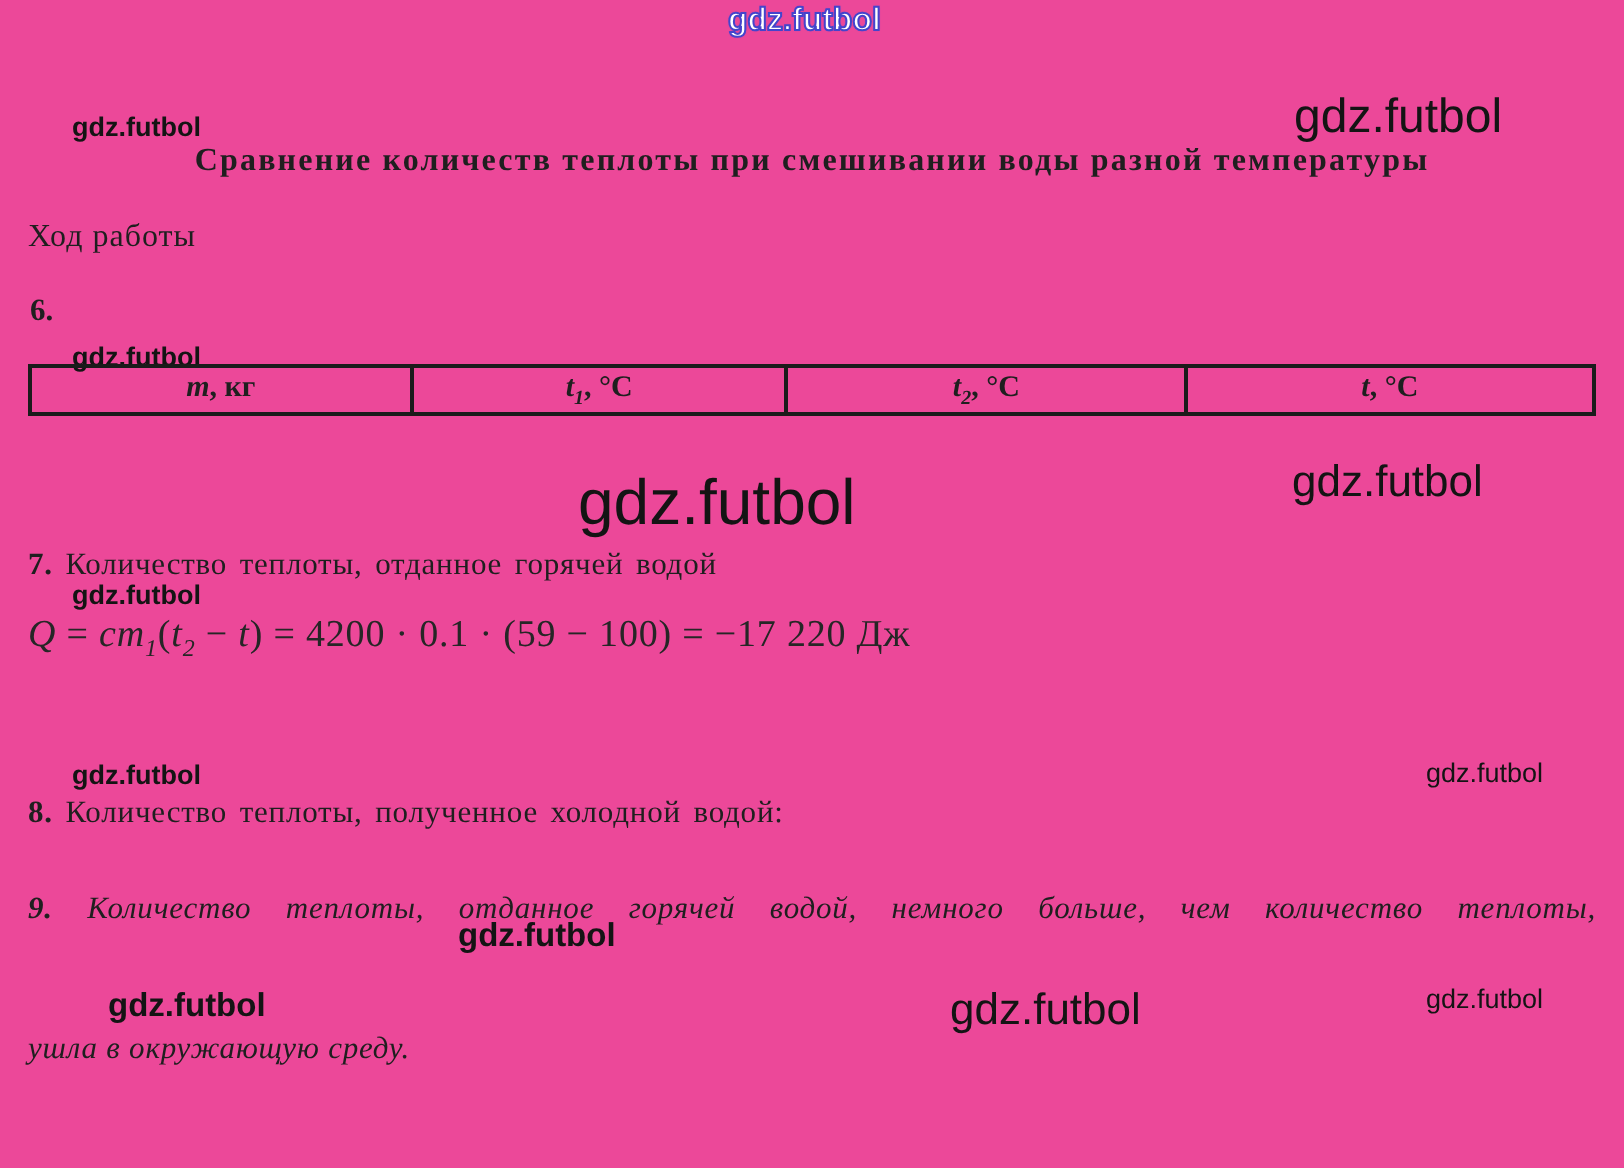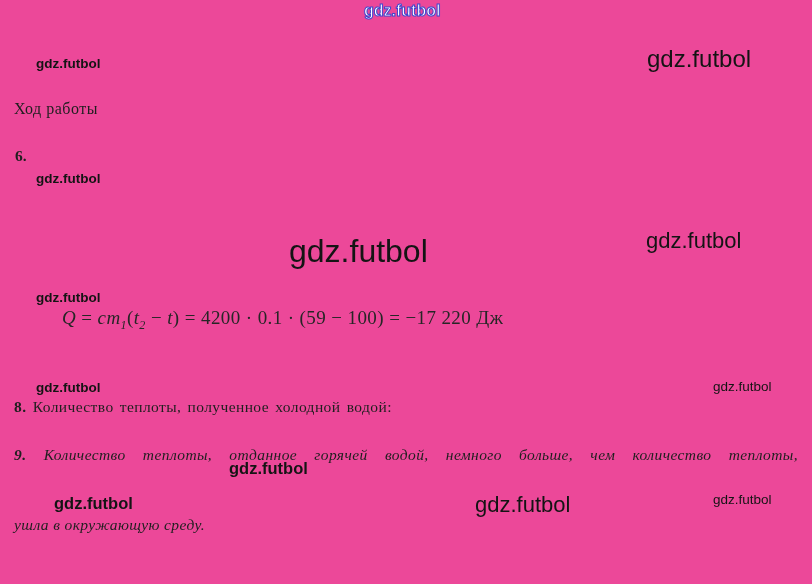--- a/index.html
+++ b/index.html
@@ -30,21 +30,21 @@
 
   
   .title {
     position: absolute; top: 31px; left: 0; width: 100%;
     text-align: center; font-weight: 700; font-size: 16px; letter-spacing: 1px;
   }
   .subtitle {
     position: absolute; top: 72px; left: 0; width: 100%;
     text-align: center; font-weight: 700; font-size: 16px; letter-spacing: 1.1px;
   }
-  .hod { position: absolute; top: 100px; left: 14px; font-size: 16px; letter-spacing: 0.5px; }
+  .hod { position: absolute; top: 110px; left: 14px; font-size: 16px; letter-spacing: 0.5px; }
   .six { position: absolute; top: 147px; left: 15px; font-size: 15.5px; font-weight: 700; }
 
   
   .tbl {
     position: absolute; top: 182px; left: 14px; width: 784px;
     border-collapse: collapse; table-layout: fixed;
   }
   .tbl th, .tbl td {
     border: 2px solid #1b1b1b;
     text-align: center; vertical-align: middle;
@@ -59,21 +59,20 @@
   .sec {
     position: absolute; left: 14px; width: 784px;
     font-size: 15.5px; letter-spacing: 0.4px; word-spacing: 2px;
   }
   .sec b, .p9 b { font-weight: 700; }
 
   .formula {
     position: absolute; left: 14px;
     font-size: 19px; font-style: italic; letter-spacing: 0.4px;
     color: #262626;
-    margin-left: 48px;
   }
   .formula .up { font-style: normal; }
   .formula sub { font-size: 12px; font-style: italic; line-height: 0; }
 
   .p9 {
     position: absolute; left: 14px; width: 784px;
     font-size: 15.5px; letter-spacing: 0.4px; font-style: italic;
   }
   .jl { text-align: justify; text-align-last: justify; }
 </style>
@@ -89,34 +88,45 @@
   <div class="wm" style="left:646px; top:229px; font-size:22px;">gdz.futbol</div>
   <div class="wm" style="left:289px; top:235px; font-size:32px;">gdz.futbol</div>
   <div class="wm wm-bold" style="left:36px;  top:291px; font-size:13.5px;">gdz.futbol</div>
   <div class="wm wm-bold" style="left:36px;  top:381px; font-size:13.5px;">gdz.futbol</div>
   <div class="wm" style="left:713px; top:380px; font-size:13.5px;">gdz.futbol</div>
   <div class="wm wm-bold" style="left:229px; top:460px; font-size:16.5px;">gdz.futbol</div>
   <div class="wm wm-bold" style="left:54px;  top:495px; font-size:16.5px;">gdz.futbol</div>
   <div class="wm" style="left:475px; top:493px; font-size:22px;">gdz.futbol</div>
   <div class="wm" style="left:713px; top:493px; font-size:13.5px;">gdz.futbol</div>
 
+  <div class="subtitle">Сравнение количеств теплоты при смешивании воды разной температуры</div>
   <div class="hod">Ход работы</div>
   <div class="six">6.</div>
 
   <table class="tbl">
     <colgroup>
       <col style="width:24.4%">
         <col style="width:24%">
         <col style="width:25.5%">
         <col style="width:26.1%">
     </colgroup>
     <tbody>
+      <tr>
+        <th><i>m</i><sub></sub><span>, кг</span></th>
+        <th><i>t</i><sub>1</sub><span>, °C</span></th>
+        <th><i>t</i><sub>2</sub><span>, °C</span></th>
+        <th><i>t</i><sub></sub><span>, °C</span></th>
+      </tr>
     </tbody>
   </table>
 
+  <div class="sec" style="top:274px;">
+    <b>7.</b>
+    <span>Количество теплоты, отданное горячей водой</span>
+  </div>
   <div class="formula" style="top:307px;"><span>Q</span><sub></sub><span class="up"> = </span><span>cm</span><sub>1</sub><span class="up">(</span><span>t</span><sub>2</sub><span class="up"> − </span><span>t</span><sub></sub><span class="up">) = 4200 · 0.1 · (59 − 100) = −17 220 Дж</span></div>
 
   <div class="sec" style="top:356px;margin-top:42px;">
     <b>8.</b>
     <span>Количество теплоты, полученное холодной водой:</span>
   </div>
 
   <div class="p9 jl" style="top:446px;">
     <b>9.</b>
     <span>Количество теплоты, отданное горячей водой, немного больше, чем количество теплоты,</span>

